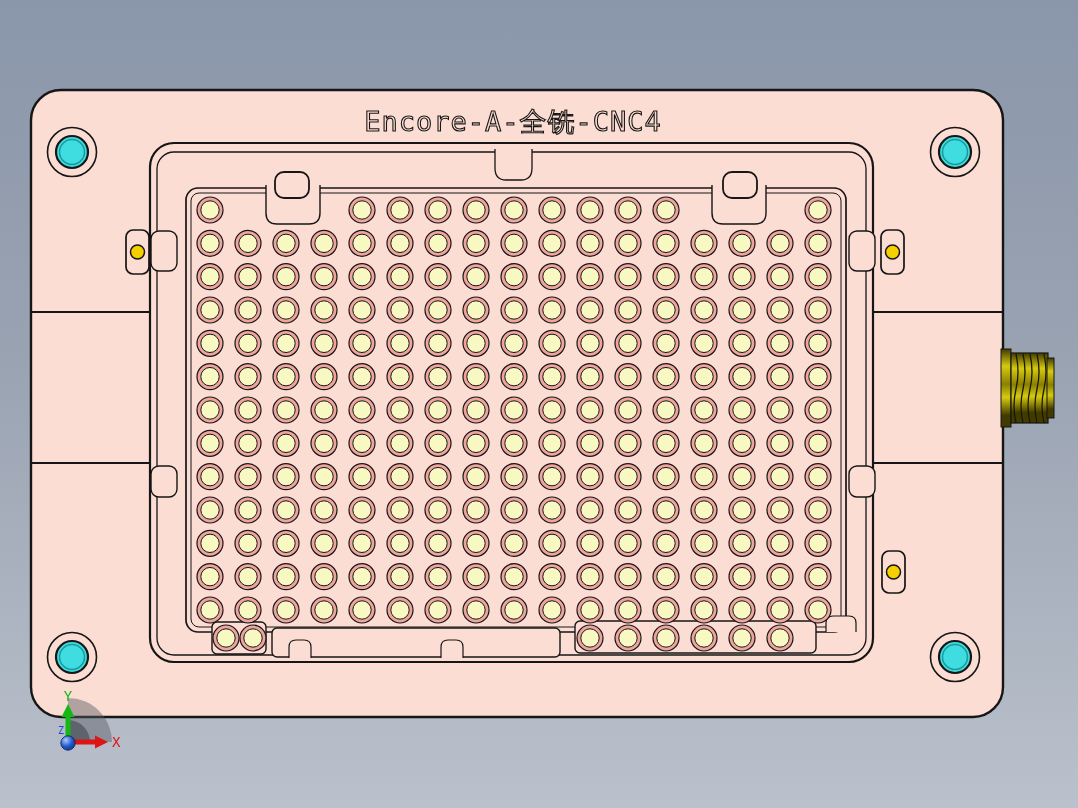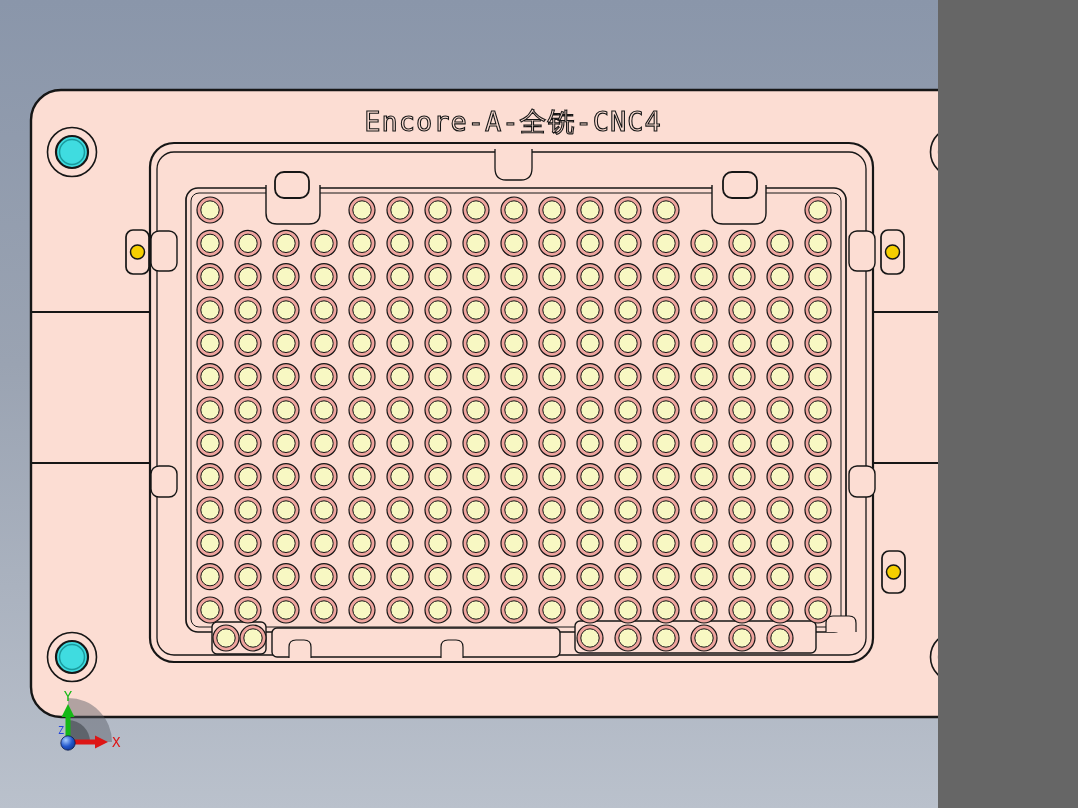--- a/index.html
+++ b/index.html
@@ -1,18 +1,18 @@
 <!DOCTYPE html>
 <html><head>
 <meta charset="utf-8">
 <style>
   html,body{margin:0;padding:0;background:#666;}
   .viewport{
     position:relative;
-    width:938px;height:808px;
+    width:1078px;height:808px;
     overflow:hidden;
     background:linear-gradient(180deg,var(--bg-top) 0%,var(--bg-mid) 45%,var(--bg-bottom) 100%);
     font-family:"DejaVu Sans Mono","DejaVu Sans",monospace;
   }
   svg{position:absolute;left:0;top:0;}
   text{user-select:none;}
 </style>
 </head>
 <body>
 

